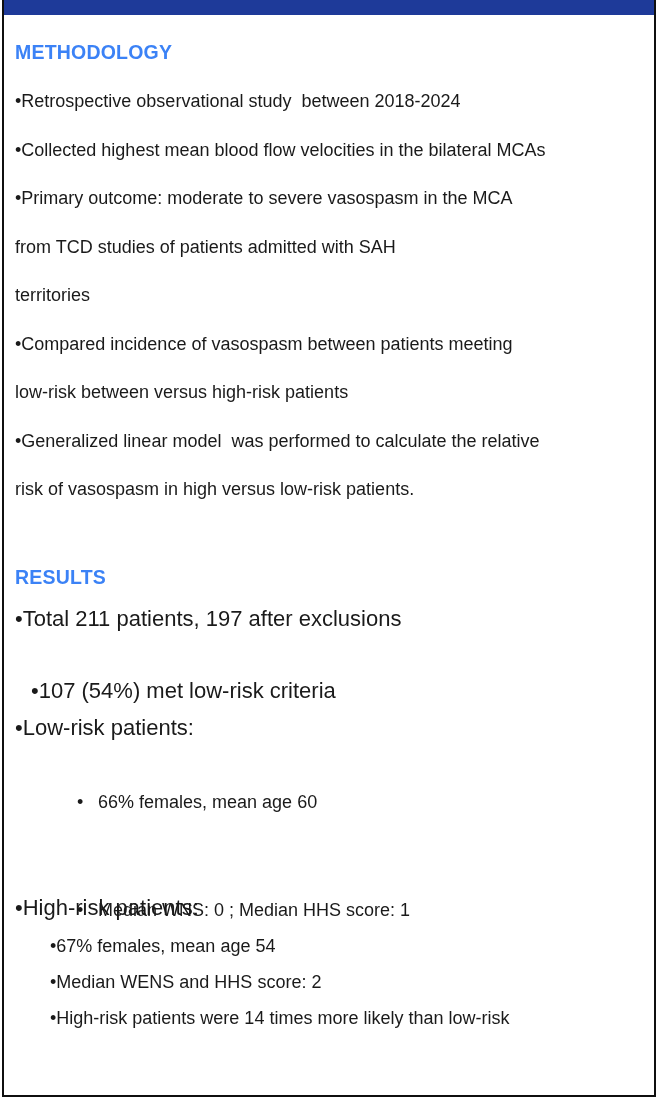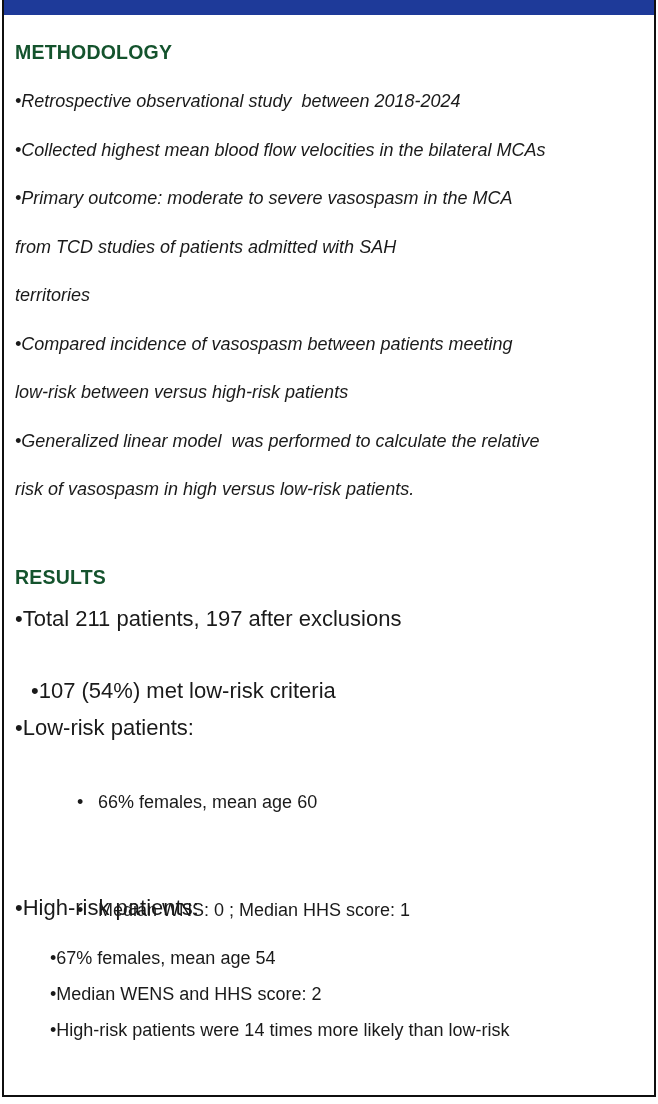--- a/index.html
+++ b/index.html
@@ -20,31 +20,31 @@
     background:#ffffff;
   }
   .topbar {
     position:absolute; left:4px; top:0;
     width:650px; height:15px;
     background:#1e3a99;
   }
   .heading {
     position:absolute; left:15px;
     font-size:19.5px; font-weight:bold;
-    color:#14532d; letter-spacing:0.2px;
+    color:#3b82f6; letter-spacing:0.2px;
     white-space:pre;
   }
   #methodology-heading { top:41px; }
   #results-heading     { top:566px; }
 
   .meth-lines {
     position:absolute; left:15px; top:77px;
     font-size:18px; line-height:48.5px;
   }
-  .meth-lines div { white-space:pre;font-style:italic; }
+  .meth-lines div { white-space:pre; }
 
   .rline {
     position:absolute; left:15px;
     font-size:22px; line-height:22px;
     white-space:pre;
   }
   #res-total   { top:608px; }
   #res-107     { top:680px;margin-left:16px; }
   #res-lowrisk-header  { top:717px; }
   #res-highrisk-header { top:897px; }
@@ -53,21 +53,21 @@
     position:absolute; left:57px; top:748px;
     font-size:18px; line-height:36px;
   }
   .lowrisk-list .li { white-space:pre; }
   .lowrisk-list .marker {
     display:inline-block; width:21px;
   }
 
   .highrisk-list {
     position:absolute; left:50px; top:928px;
-    font-size:18px; line-height:36px;margin-top:12px;
+    font-size:18px; line-height:36px;
   }
   .highrisk-list div { white-space:pre; }
   .highrisk-list .cont { padding-left:6px; }
 </style>
 </head>
 <body>
 
 <div class="frame"></div>
 <div class="topbar"></div>
 

